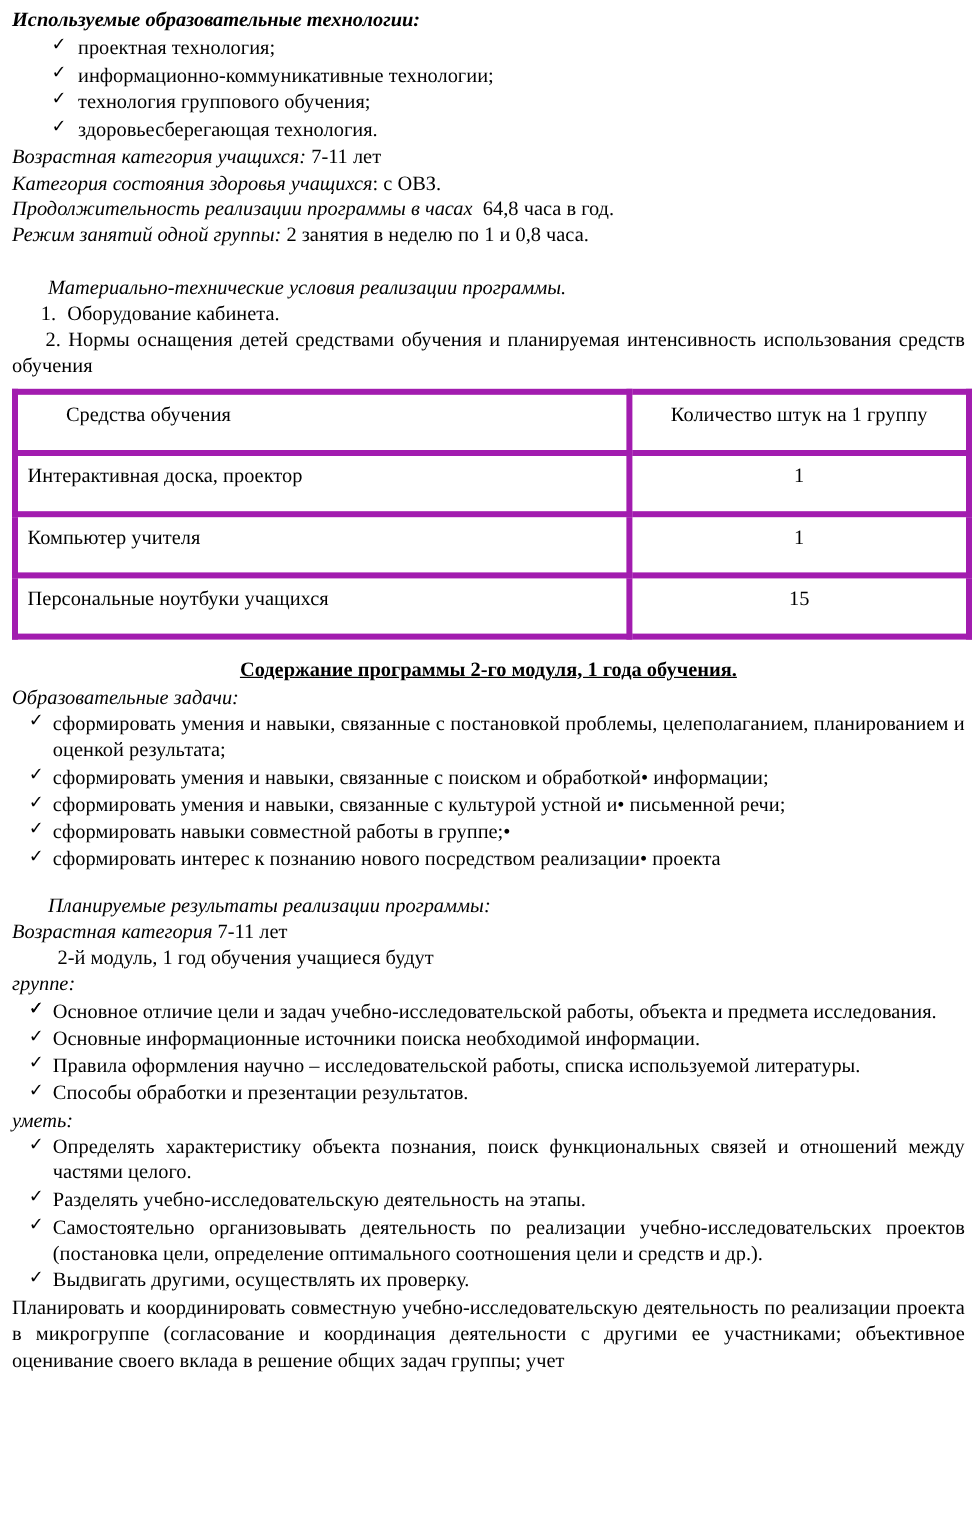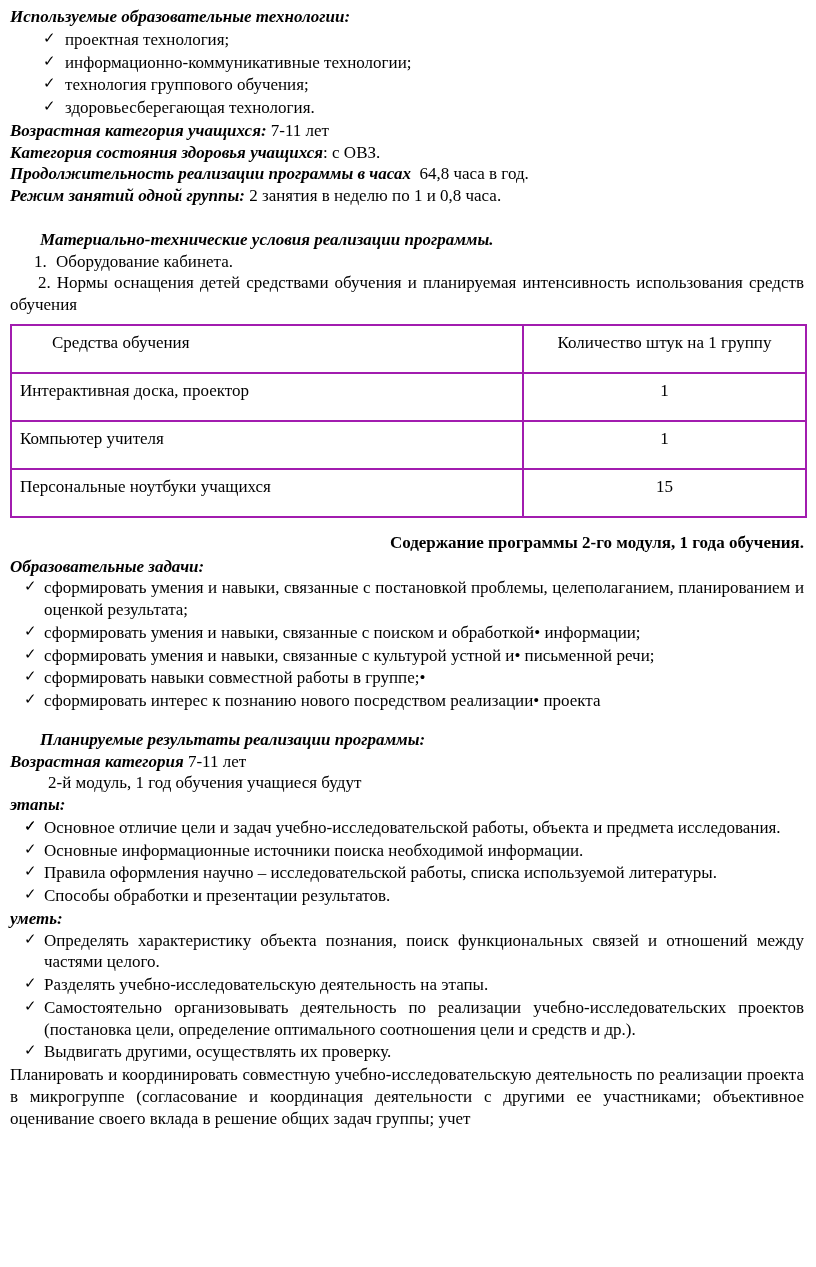--- a/index.html
+++ b/index.html
@@ -16,21 +16,21 @@
     line-height: 1.28;
     overflow: hidden;
   }
   .page {
     box-sizing: border-box;
     width: 816px;
     height: 1267px;
     padding: 6px 12px 0 10px;
     position: relative;
   }
-  .bi { font-weight: bold; font-style: italic; }
+  .bi { font-weight: normal; font-style: italic; }
   .heading-bi {
     font-weight: bold;
     font-style: italic;
     margin: 0 0 1px 0;
   }
   .line {
     margin: 0;
     padding: 0;
   }
   .just {
@@ -76,42 +76,43 @@
     text-indent: 30px;
   }
 
   table.tbl {
     border-collapse: collapse;
     width: 795px;
     margin: 8px 0 0 0;
     table-layout: fixed;
   }
   table.tbl td {
-    border: 2px solid #a21caf;
+    border: 5px solid #a21caf;
     padding: 6px 8px;
     vertical-align: top;
     font-size: 17px;
     height: 34px;
   }
   table.tbl td.c {
     text-align: center;
   }
   table.tbl td.hdr-left {
     padding-left: 40px;
   }
   table.tbl td.hdr-right {
     text-align: center;
   }
   .col1 { width: 512px; }
   .col2 { width: 283px; }
 
   .section-title {
-    text-align: right;
+    text-align: center;
     font-weight: bold;
     margin: 14px 0 2px 0;
+    text-decoration: underline;
   }
   .gap-md { height: 16px; }
   .gap-lg { height: 22px; }
 </style>
 </head>
 <body>
 
 <div class="page">
 
   <div class="heading-bi">Используемые образовательные технологии:</div>
@@ -192,21 +193,21 @@
 
   <div class="line bi indent-par">Планируемые результаты реализации программы:</div>
 
   <div class="line">
     <span class="bi">Возрастная категория</span>
     <span>7-11 лет</span>
   </div>
 
   <div class="line" style="padding-left:38px;">2-й модуль, 1 год обучения  учащиеся будут</div>
 
-  <div class="line bi">этапы:</div>
+  <div class="line bi">группе:</div>
 
   <ul class="chk">
     <li><span class="tick">✓</span></li>
     <li class="just"><span class="tick">✓</span><span>Основное отличие цели и задач учебно-исследовательской работы, объекта и предмета исследования.</span></li>
     <li><span class="tick">✓</span><span>Основные информационные источники поиска необходимой информации.</span></li>
     <li><span class="tick">✓</span><span>Правила оформления научно – исследовательской работы, списка используемой литературы.</span></li>
     <li><span class="tick">✓</span><span>Способы обработки и презентации результатов.</span></li>
   </ul>
 
   <div class="line bi">уметь:</div>

